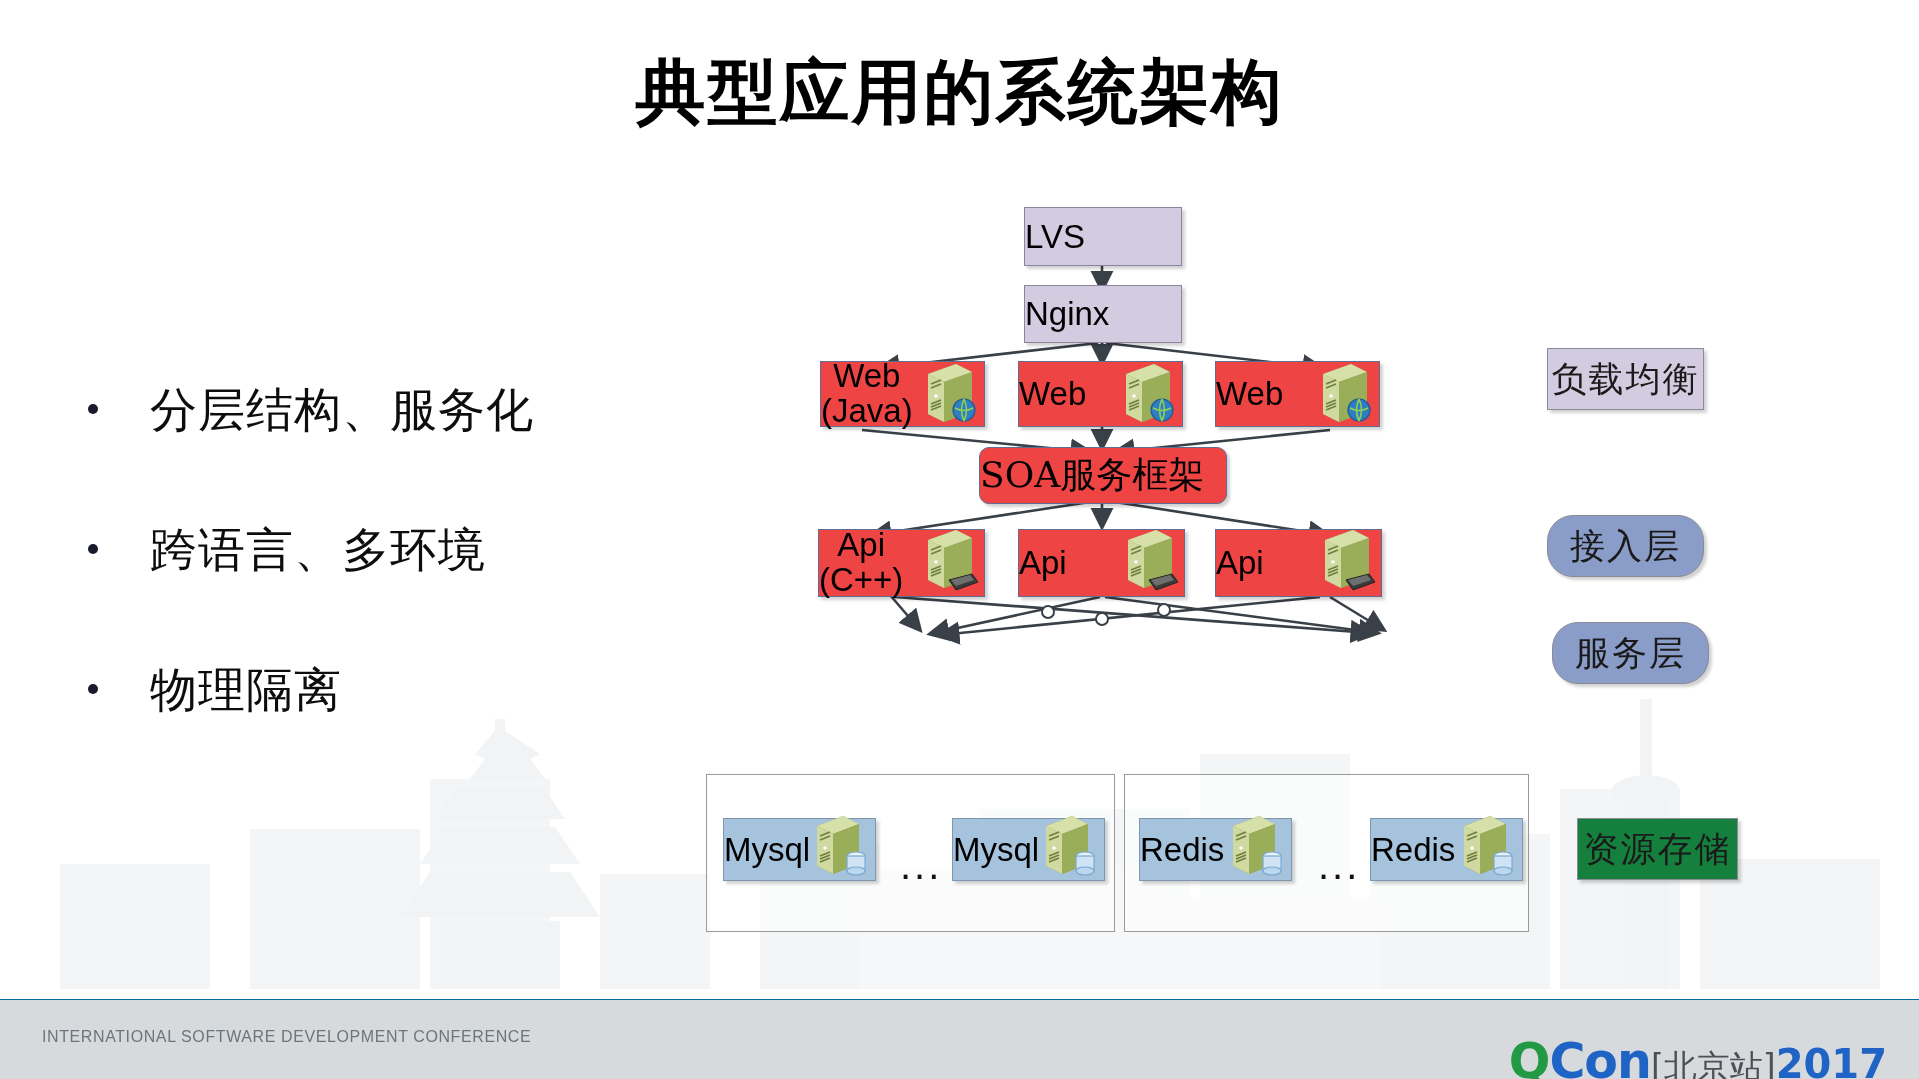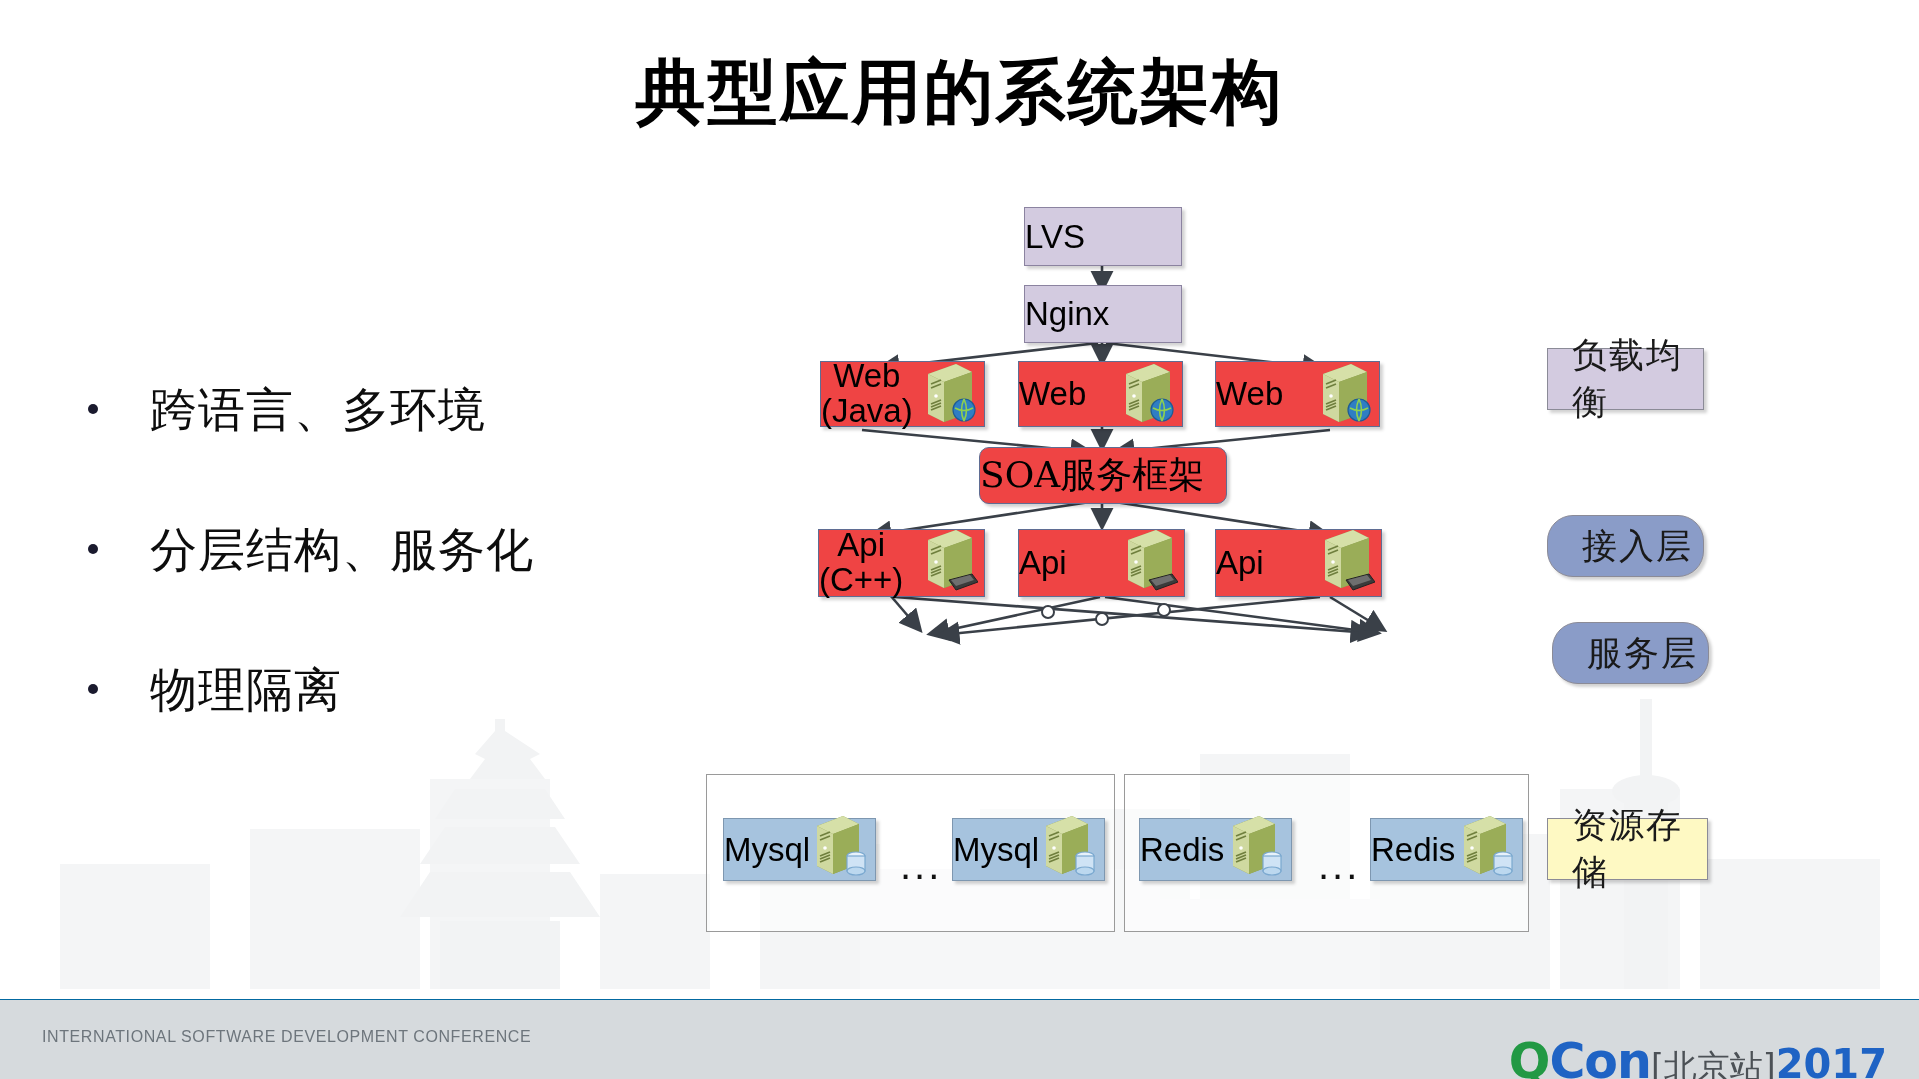--- a/index.html
+++ b/index.html
@@ -119,25 +119,24 @@
     position: absolute;
     box-sizing: border-box;
     border: 1px solid #8b8b97;
     box-shadow: 3px 3px 3px rgba(0,0,0,0.18);
     display: flex; align-items: center; justify-content: center;
     font-size: 35px;
     color: #1a1a1a;
     font-family: "DejaVu Serif", "Liberation Serif", serif;
     letter-spacing: 2px;
     pointer-events: auto;
-    padding-left: 24px;
   }
   .legend.purple { background: #d3cbe0; }
   .legend.blue   { background: #8a9cc8; border-radius: 26px; }
-  .legend.lblue  { background: #fef9c3; }
+  .legend.lblue  { background: #15803d; margin-left: 30px; }
 
   .dots {
     position: absolute;
     font-size: 40px;
     color: #111;
     letter-spacing: 3px;
     font-family: "Liberation Sans", sans-serif;
   }
 
   
@@ -201,25 +200,25 @@
       <rect x="860" y="210" width="300" height="120"></rect>
       <rect x="1140" y="240" width="240" height="90"></rect>
     </g>
   </svg>
 
   <div id="title">典型应用的系统架构</div>
 
   <div id="bullets">
     <div class="bullet-row">
       <span class="bullet-dot"></span>
-      <span class="bullet-text">跨语言、多环境</span>
+      <span class="bullet-text">分层结构、服务化</span>
     </div>
     <div class="bullet-row">
       <span class="bullet-dot"></span>
-      <span class="bullet-text">分层结构、服务化</span>
+      <span class="bullet-text">跨语言、多环境</span>
     </div>
     <div class="bullet-row">
       <span class="bullet-dot"></span>
       <span class="bullet-text">物理隔离</span>
     </div>
   </div>
 
   <svg id="diagram" viewBox="0 0 1919 1000">
     <defs>
       <marker id="ah" markerWidth="9" markerHeight="9" refX="7.5" refY="4.5" orient="auto">

